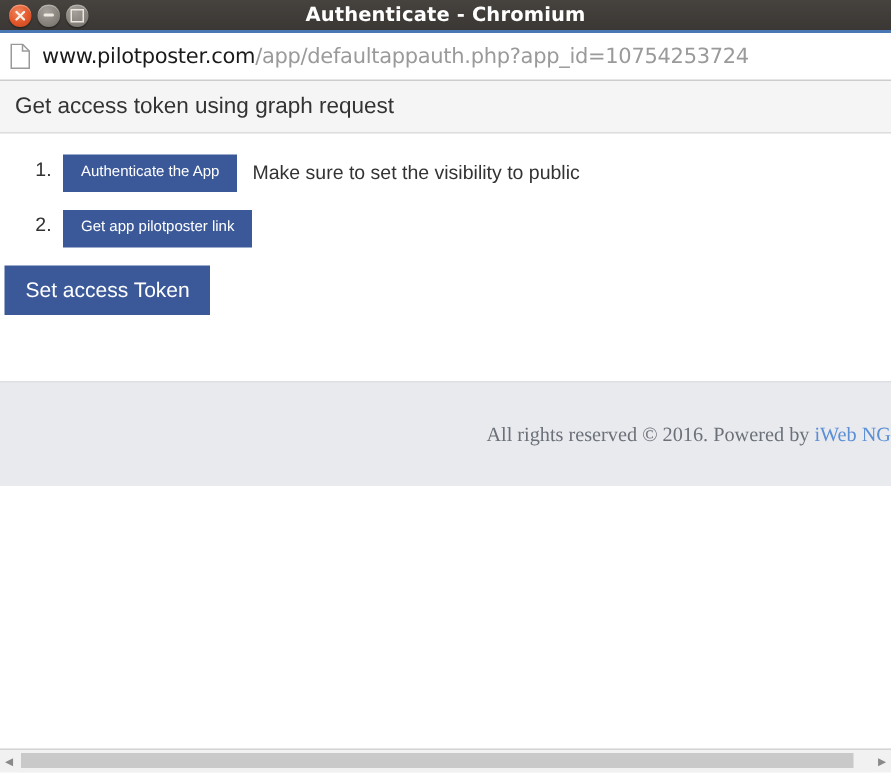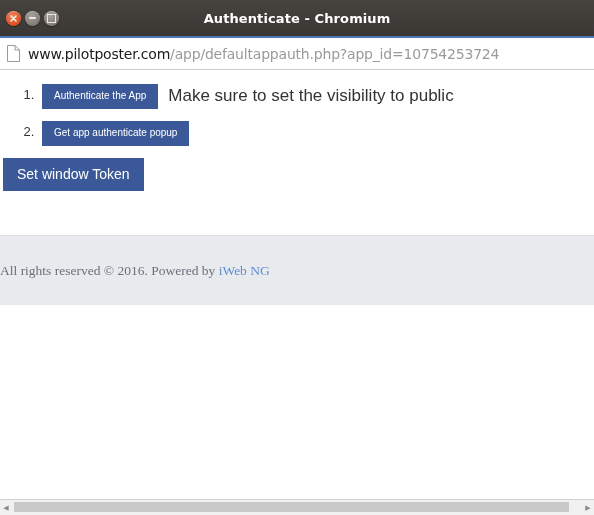--- a/index.html
+++ b/index.html
@@ -19,21 +19,21 @@
   .window {
     width: 594px;
     height: 515px;
     position: relative;
     background: #ffffff;
     display: flex;
     flex-direction: column;
   }
 
   .titlebar {
-    height: 36px;
+    height: 20px;
     background: linear-gradient(to bottom, #46433f 0%, #3a3734 100%);
     display: flex;
     align-items: center;
     padding: 0 0 0 6px;
     flex: 0 0 auto;
     position: relative;
   }
   .wc-group {
     display: flex;
     align-items: center;
@@ -149,21 +149,21 @@
     border: none;
     border-radius: 0;
     font-size: 10px;
     font-family: "Liberation Sans", sans-serif;
     padding: 7px 12px 8px 12px;
     cursor: pointer;
     line-height: 1;
     white-space: nowrap;
   }
   .step-note {
-    font-size: 17px;
+    font-size: 13px;
     color: #333333;
     margin-left: 10px;
     white-space: nowrap;
   }
 
   .ta-wrap {
     padding: 0 2px;
   }
   textarea.ta {
     display: block;
@@ -195,21 +195,21 @@
   }
 
   .spacer { height: 44px; }
 
   .footer {
     background: #e9eaee;
     border-top: 1px solid #dedfe3;
     height: 69px;
     display: flex;
     align-items: center;
-    justify-content: flex-start;
+    justify-content: flex-end;
     flex: 0 0 auto;
   }
   .footer-text {
     font-family: "Liberation Serif", serif;
     font-size: 13.5px;
     color: #6b7079;
   }
   .footer-text a {
     color: #5b8fd6;
     text-decoration: none;
@@ -277,40 +277,41 @@
   <div class="omnibox">
     <svg class="page-icon" viewBox="0 0 15 17">
       <path d="M1.5 0.5 H9 L13.5 5 V16.5 H1.5 Z" fill="#ffffff" stroke="#9a9a9a" stroke-width="1"></path>
       <path d="M9 0.5 V5 H13.5" fill="none" stroke="#9a9a9a" stroke-width="1"></path>
     </svg>
     <div class="url"><span class="host">www.pilotposter.com</span><span class="path">/app/defaultappauth.php?app_id=10754253724</span></div>
   </div>
 
   <div class="viewport">
 
+    <div class="panel-heading">Get access token using graph request</div>
 
     <div class="panel-body">
 
       <ol class="steps">
         <li>
           <div class="step-row">
             <button class="btn-fb">Authenticate the App</button>
             <span class="step-note">Make sure to set the visibility to public</span>
           </div>
         </li>
         <li>
           <div class="step-row">
-            <button class="btn-fb">Get app authenticate popup</button>
+            <button class="btn-fb">Get app pilotposter link</button>
           </div>
         </li>
       </ol>
 
 
       <div class="btn-row">
-        <button class="btn-fb">Set window Token</button>
+        <button class="btn-fb">Set access Token</button>
       </div>
 
       <div class="spacer"></div>
     </div>
 
     <div class="footer">
       <div class="footer-text"><span>All rights reserved © 2016. Powered by </span><a href="#">iWeb NG</a></div>
     </div>
 
   </div>

